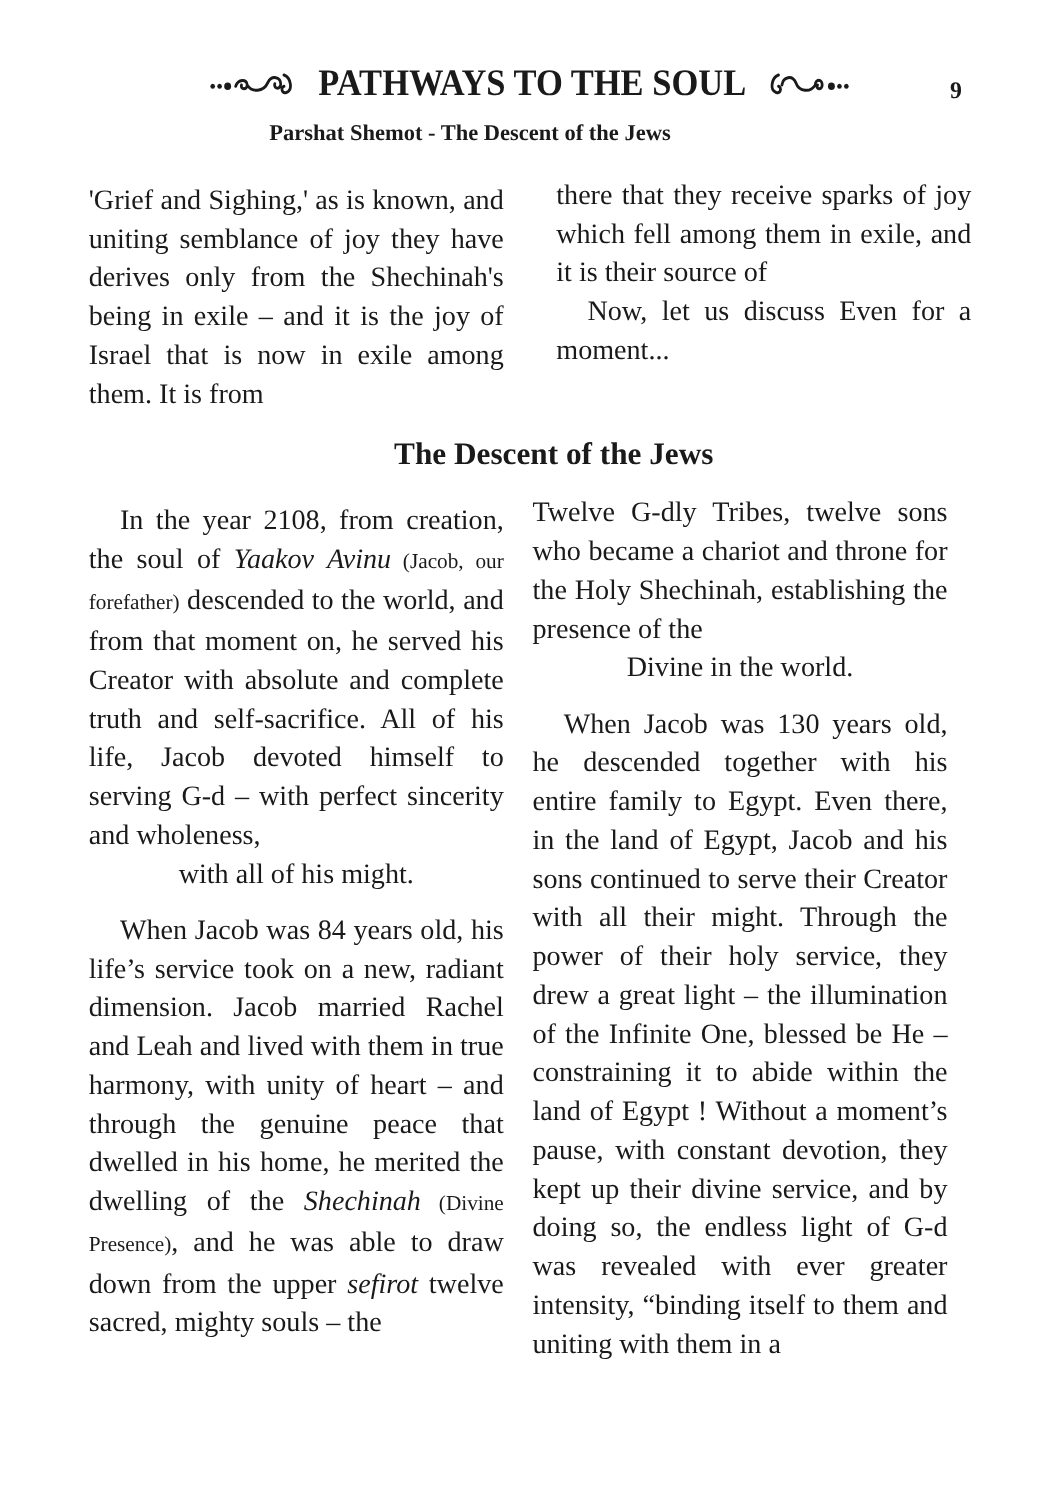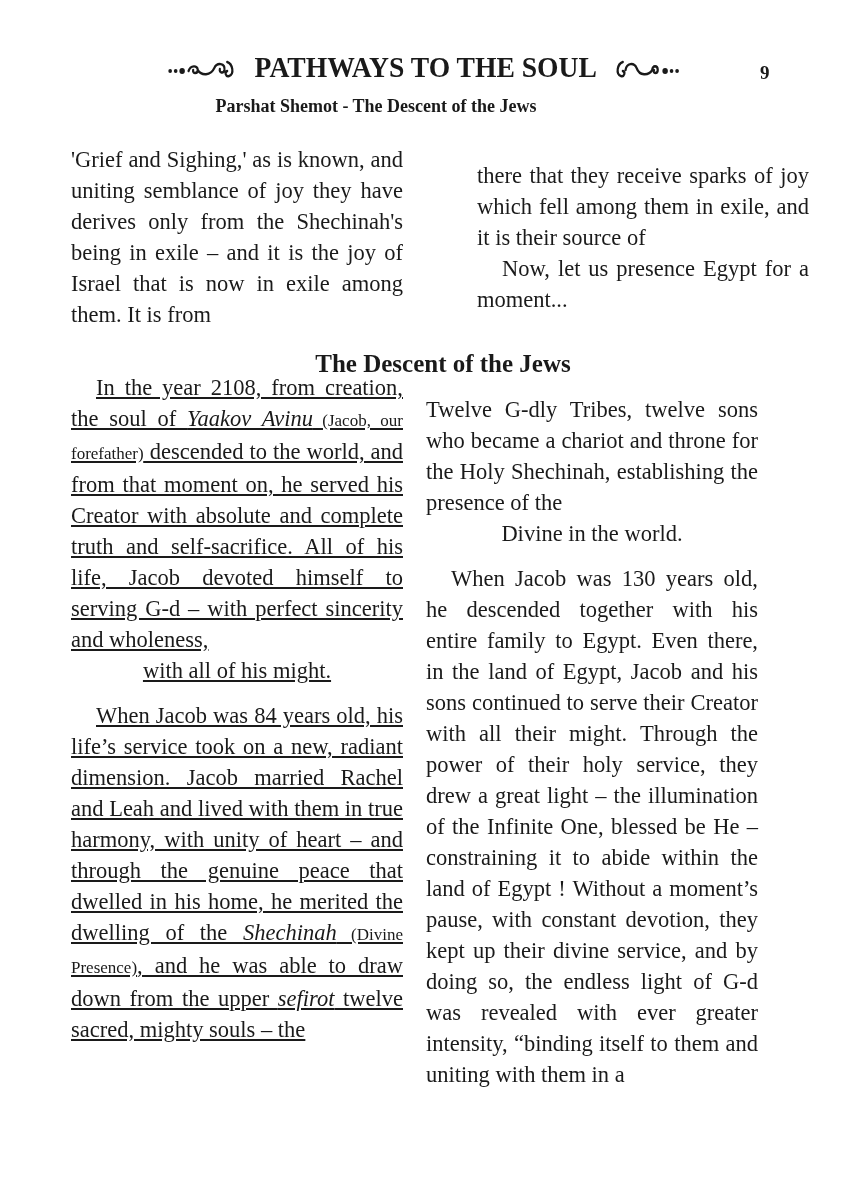--- a/index.html
+++ b/index.html
@@ -43,28 +43,28 @@
   </div>
   <div class="page-number">9</div>
 </div>
 
 <div class="subtitle">Parshat Shemot - The Descent of the Jews</div>
 
 <div class="col" style="left:71px; top:144px;">
   <p>'Grief and Sighing,' as is known, and uniting semblance of joy they have derives only from the Shechinah's being in exile – and it is the joy of Israel that is now in exile among them. It is from</p>
 </div>
 
-<div class="col" style="left:445px; top:160px;margin-left:32px;">
+<div class="col" style="left:445px; top:140px;">
   <p>there that they receive sparks of joy which fell among them in exile, and it is their source of</p>
-  <p class="ind">Now, let us presence Egypt for a moment...</p>
+  <p class="ind">Now, let us discuss Even for a moment...</p>
 </div>
 
 <div class="section-heading">The Descent of the Jews</div>
 
-<div class="col" style="left:71px; top:372px;text-decoration:underline;">
+<div class="col" style="left:71px; top:400px;">
   <p class="ind"><span>In the year 2108, from creation, the soul of </span><em>Yaakov Avinu</em><span class="small"> (Jacob, our forefather)</span><span> descended to the world, and from that moment on, he served his Creator with absolute and complete truth and self-sacrifice. All of his life, Jacob devoted himself to serving G-d – with perfect sincerity and wholeness,</span></p>
   <p class="center">with all of his might.</p>
   <div class="gap"></div>
   <p class="ind"><span>When Jacob was 84 years old, his life’s service took on a new, radiant dimension. Jacob married Rachel and Leah and lived with them in true harmony, with unity of heart – and through the genuine peace that dwelled in his home, he merited the dwelling of the </span><em>Shechinah</em><span class="small"> (Divine Presence)</span><span>, and he was able to draw down from the upper </span><em>sefirot</em><span> twelve sacred, mighty souls – the</span></p>
 </div>
 
 <div class="col" style="left:426px; top:394px;">
   <p>Twelve G-dly Tribes, twelve sons who became a chariot and throne for the Holy Shechinah, establishing the presence of the</p>
   <p class="center">Divine in the world.</p>
   <div class="gap"></div>

